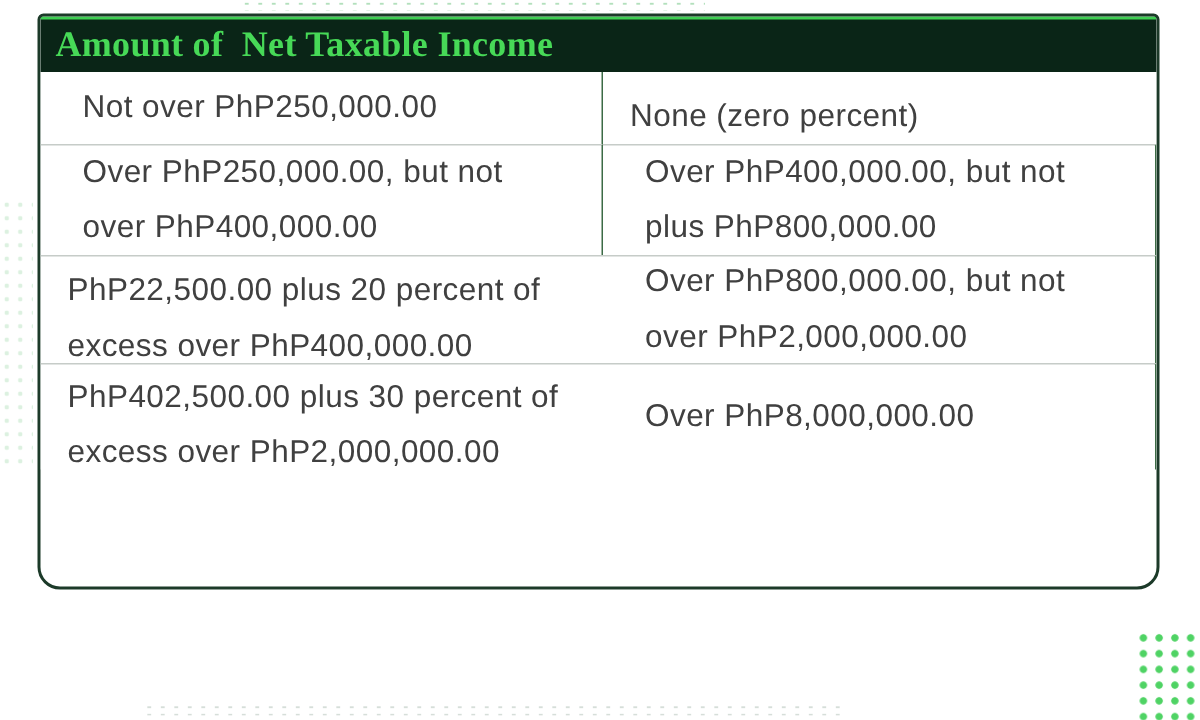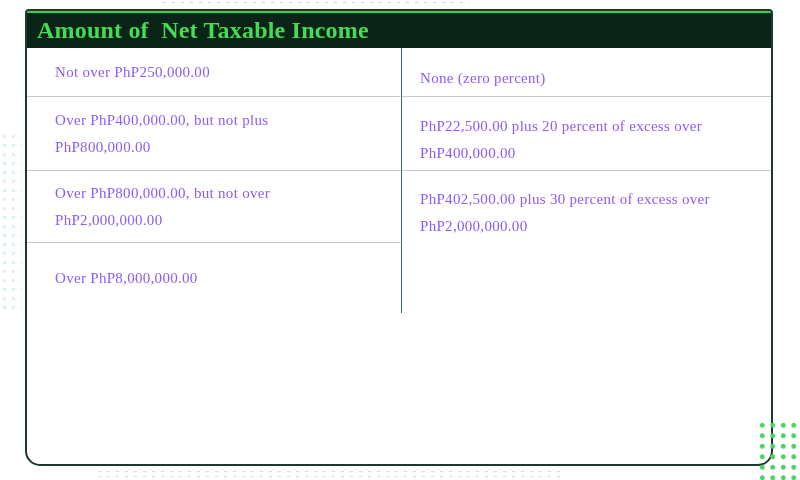--- a/index.html
+++ b/index.html
@@ -39,21 +39,21 @@
     background-image: radial-gradient(var(--dot-green) 2.2px, transparent 2.7px);
     background-size: 10.5px 10.5px;
     background-position: 2px 2px;
     z-index: 5;
   }
 
   
   .card {
     position: absolute;
     left: 25px; top: 9px;
-    width: 748px; height: 457px;
+    width: 748px; height: 384px;
     background: #ffffff;
     border: 2px solid #1c3a29;
     border-radius: 4px 4px 15px 15px;
     z-index: 2;
     overflow: hidden;
     display: flex;
     flex-direction: column;
   }
   .card-header {
     height: 37px;
@@ -77,47 +77,47 @@
   .tbl {
     flex: 1 1 auto;
     display: grid;
     grid-template-columns: 375px 1fr;
     grid-template-rows: 48px 74px 72px 71px 72px 1fr;
     position: relative;
   }
   .cell {
     display: flex;
     align-items: center;
-    color: #8b5cf6;
-    font-size: 15px;
+    color: #404040;
+    font-size: 21px;
     line-height: 1.75;
     letter-spacing: .3px;
     border-top: 1px solid #c6ccc8;
     background: #fff;
-    font-family: Liberation Serif, serif;
   }
   .cell.first { border-top: none; }
   .cell.income { padding: 2px 36px 2px 28px; border-right: 1px solid #3c6b46; }
   .cell.rate   { padding: 14px 24px 2px 18px; }
 </style>
 </head>
 <body>
 
 <div class="dots-top"></div>
 <div class="dots-left"></div>
 <div class="dots-bottom"></div>
 
 <div class="card">
   <div class="card-header">
     <span class="card-title">Amount of  Net Taxable Income</span>
   </div>
   <div class="tbl">
     <div class="cell income first">Not over PhP250,000.00</div>
     <div class="cell rate first">None (zero percent)</div>
 
+    <div class="cell income">Over PhP250,000.00, but not over PhP400,000.00</div>
 
     <div class="cell income">Over PhP400,000.00, but not plus PhP800,000.00</div>
     <div class="cell rate">PhP22,500.00 plus 20 percent of excess over PhP400,000.00</div>
 
     <div class="cell income">Over PhP800,000.00, but not over PhP2,000,000.00</div>
 
     <div class="cell rate">PhP402,500.00 plus 30 percent of excess over PhP2,000,000.00</div>
 
     <div class="cell income">Over PhP8,000,000.00</div>
   </div>

